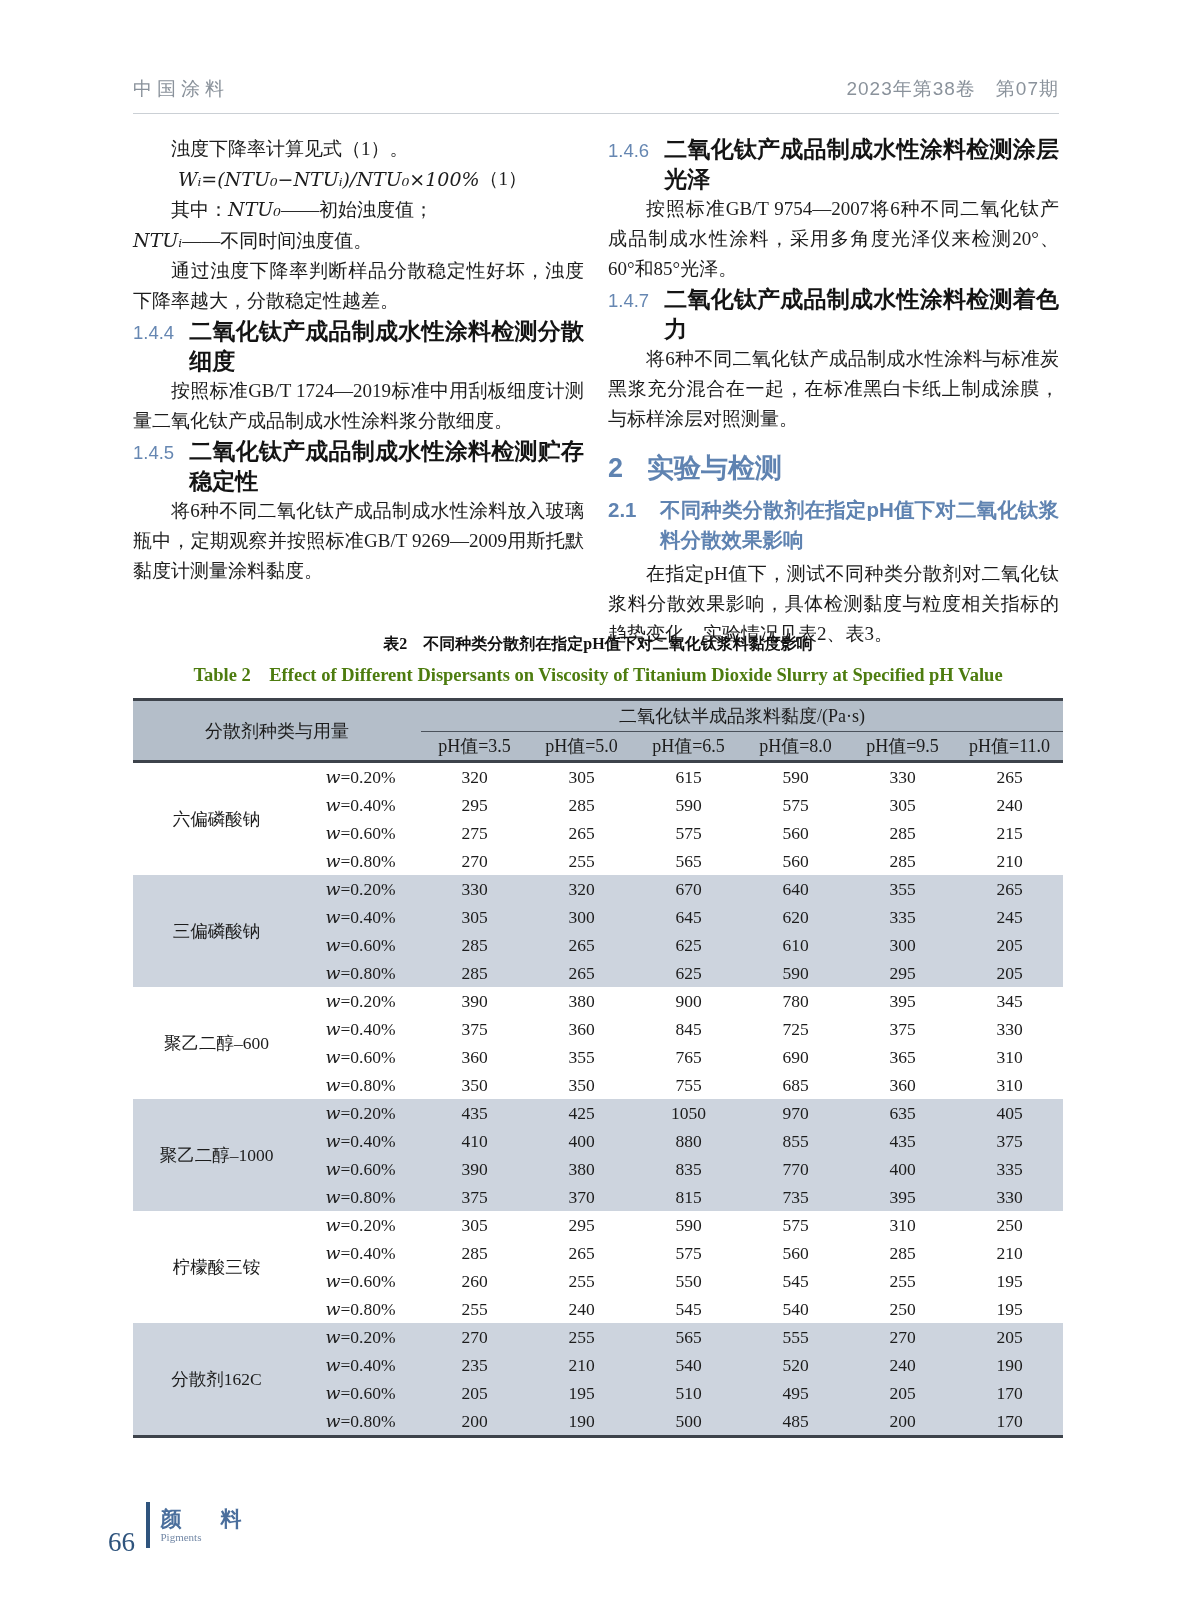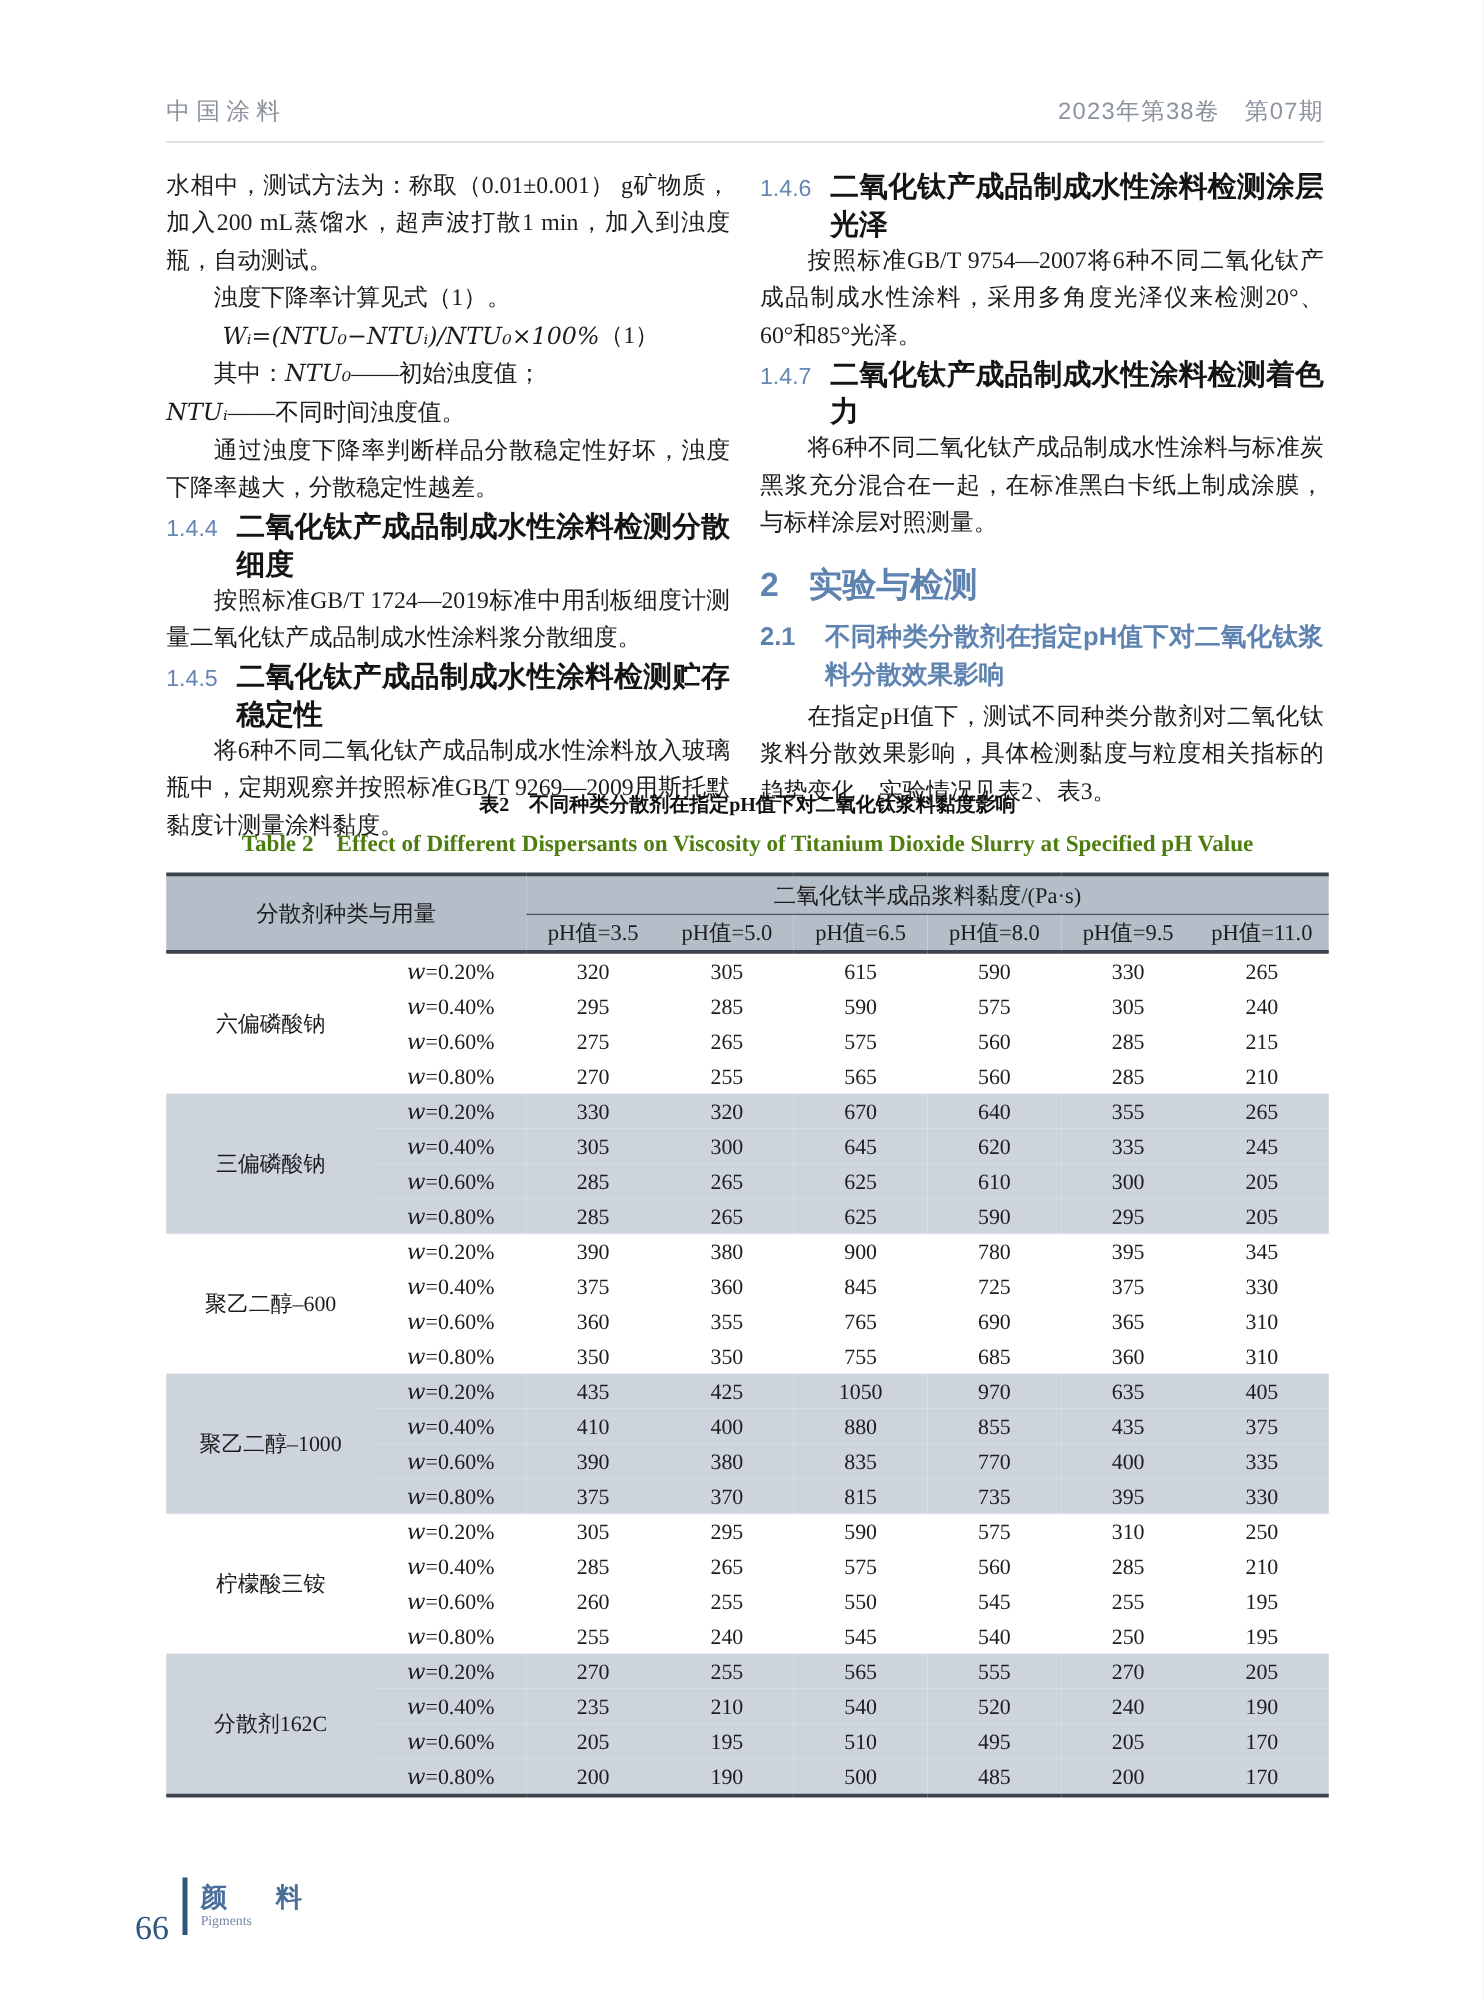--- a/index.html
+++ b/index.html
@@ -65,21 +65,20 @@
 <div class="page">
 
   <div class="page-header">
     <span class="journal-name">中国涂料</span>
     <span class="issue-info">2023年第38卷　第07期</span>
   </div>
 
   <div class="columns">
 
     <div class="col">
-      <p>水相中，测试方法为：称取（0.01±0.001） g矿物质，加入200 mL蒸馏水，超声波打散1 min，加入到浊度瓶，自动测试。</p>
       <p class="indent">浊度下降率计算见式（1）。</p>
       <div class="formula-line">
         <span class="expr">Wᵢ=(NTU₀−NTUᵢ)/NTU₀×100%</span>
         <span class="eqnum">（1）</span>
       </div>
       <p class="indent"><span>其中：</span><span class="var">NTU₀</span><span>——初始浊度值；</span></p>
       <p><span class="var">NTUᵢ</span><span>——不同时间浊度值。</span></p>
       <p class="indent">通过浊度下降率判断样品分散稳定性好坏，浊度下降率越大，分散稳定性越差。</p>
       <div class="h4">
         <span class="h4-num">1.4.4</span>

